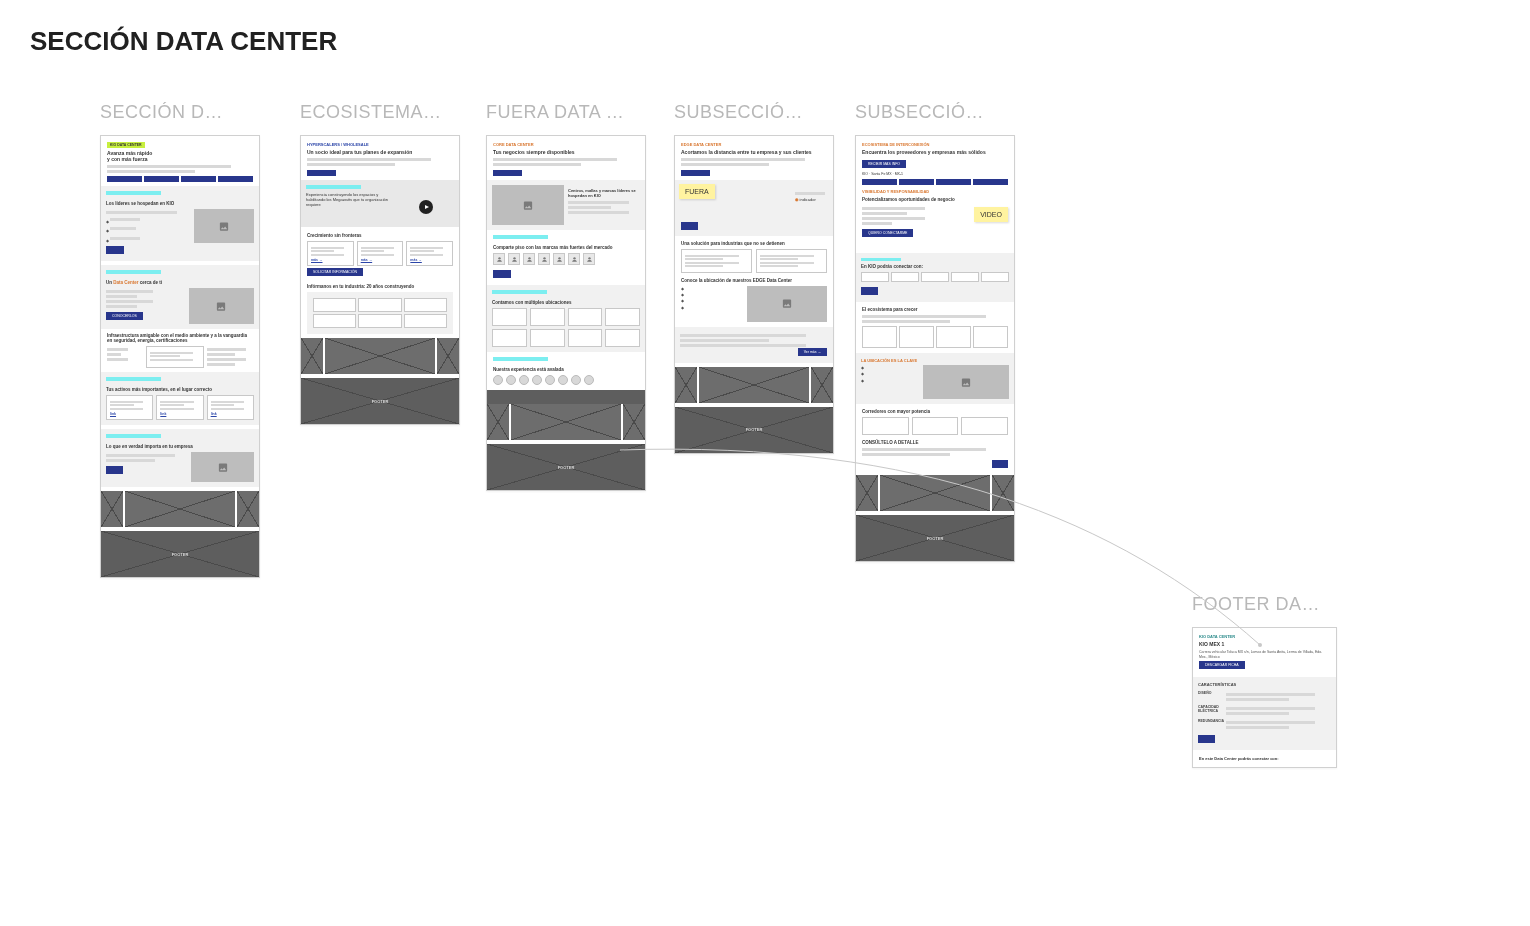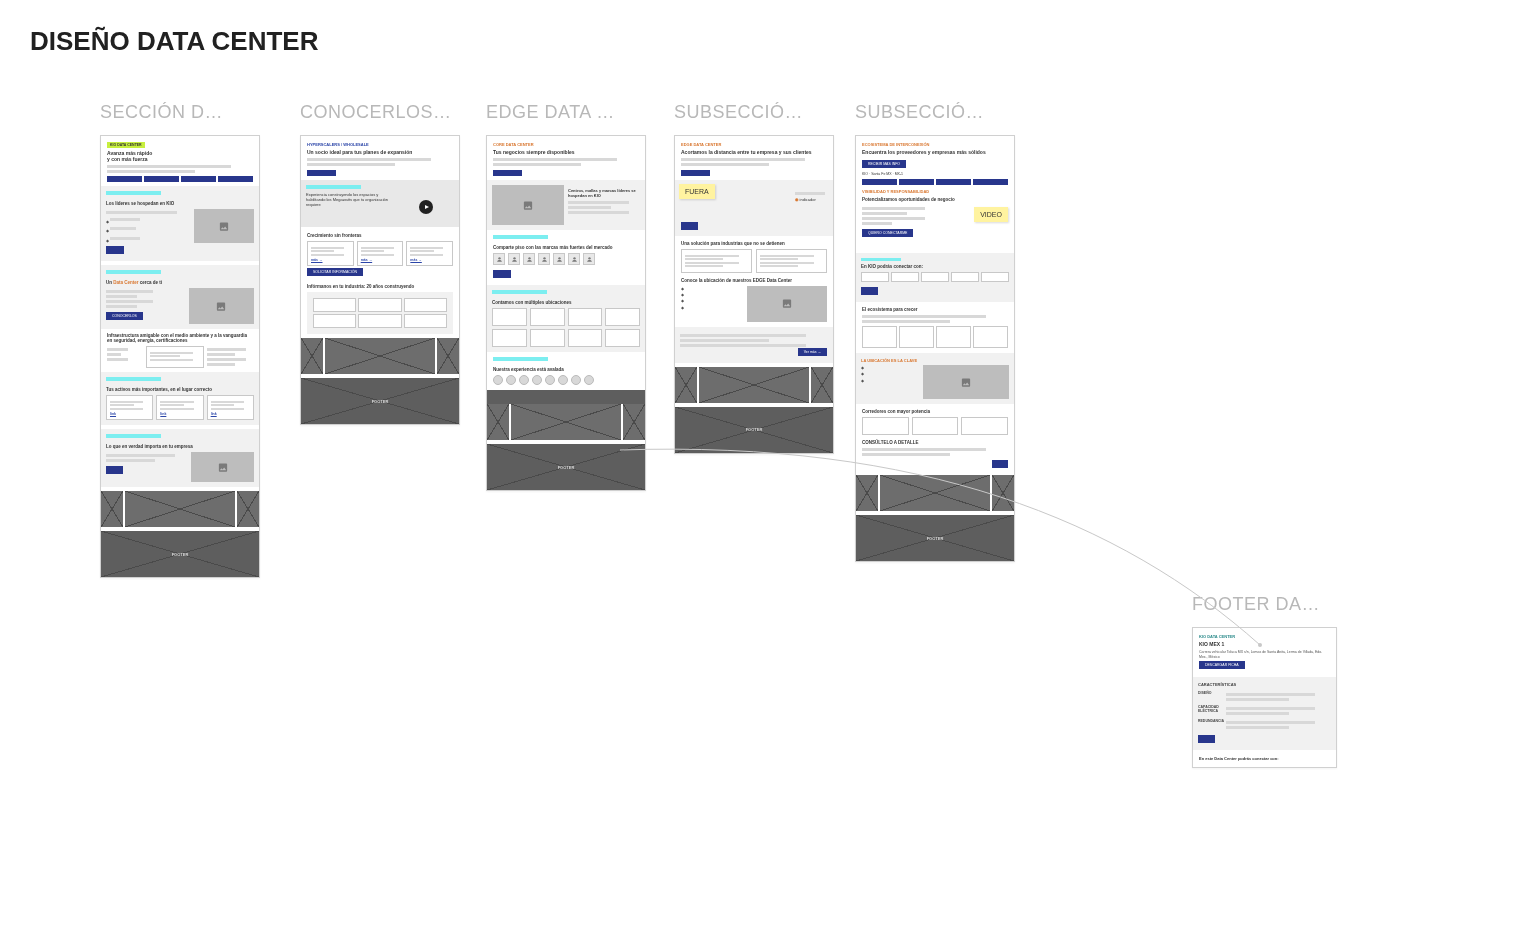--- a/index.html
+++ b/index.html
@@ -97,21 +97,21 @@
   .frame .tblrow .lbl { flex:0 0 26px; font-size:3.5px; font-weight:700; color:#444;}
   .frame .tblrow .lines { flex:1;}
   .connector {
     position:absolute;
     pointer-events:none;
   }
 </style>
 </head>
 <body>
 
-<div class="page-title">DISEÑO DATA CENTER</div>
+<div class="page-title">SECCIÓN DATA CENTER</div>
 
 <div class="column" style="left:100px; top:102px;">
   <div class="column-title">SECCIÓN D…</div>
   <div class="frame" style="position:relative;">
     <span class="tag-green">KIO DATA CENTER</span>
     <div class="htext" style="white-space:pre-line;">Avanza más rápido
 y con más fuerza</div>
     <div class="bar l"></div><div class="bar m"></div>
     <div class="nav-row">
         <div class="ni"></div>
@@ -206,21 +206,21 @@
         <div class="center crossbox"></div>
         <div class="side crossbox"></div>
     </div>
     <div class="footer big crossbox">
         <span style="position:relative; z-index:2;">FOOTER</span>
       </div>
   </div>
 </div>
 
 <div class="column" style="left:300px; top:102px;">
-  <div class="column-title">CONOCERLOS…</div>
+  <div class="column-title">ECOSISTEMA…</div>
   <div class="frame">
     <div class="eyebrow-blue">HYPERSCALERS / WHOLESALE</div>
     <div class="htext">Un socio ideal para tus planes de expansión</div>
     <div class="bar l"></div>
       <div class="bar m"></div>
     <div class="nav-row" style="margin-top:4px;">
         <div class="ni" style="flex:0.5;"></div>
         <div style="flex:2;"></div>
       </div>
 
@@ -263,21 +263,21 @@
         <div class="center crossbox"></div>
         <div class="side crossbox"></div>
     </div>
     <div class="footer big crossbox">
         <span style="position:relative; z-index:2;">FOOTER</span>
       </div>
   </div>
 </div>
 
 <div class="column" style="left:486px; top:102px;">
-  <div class="column-title">EDGE DATA …</div>
+  <div class="column-title">FUERA DATA …</div>
   <div class="frame">
     <div class="eyebrow-orange">CORE DATA CENTER</div>
     <div class="htext">Tus negocios siempre disponibles</div>
     <div class="bar l"></div>
       <div class="bar m"></div>
     <div class="nav-row" style="margin-top:4px;">
         <div class="ni" style="flex:0.5;"></div>
         <div style="flex:2;"></div>
       </div>
 

